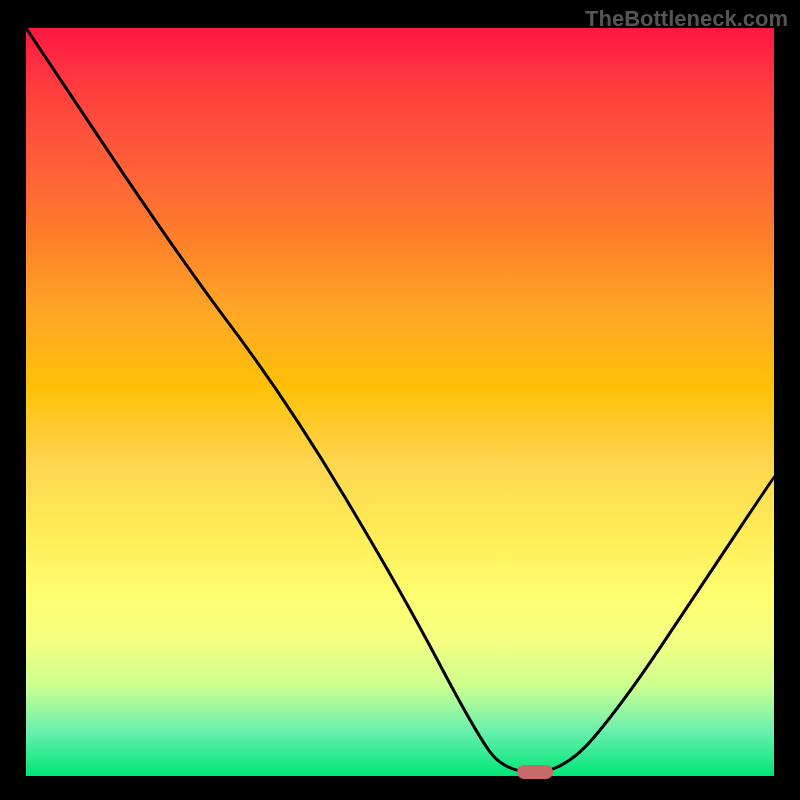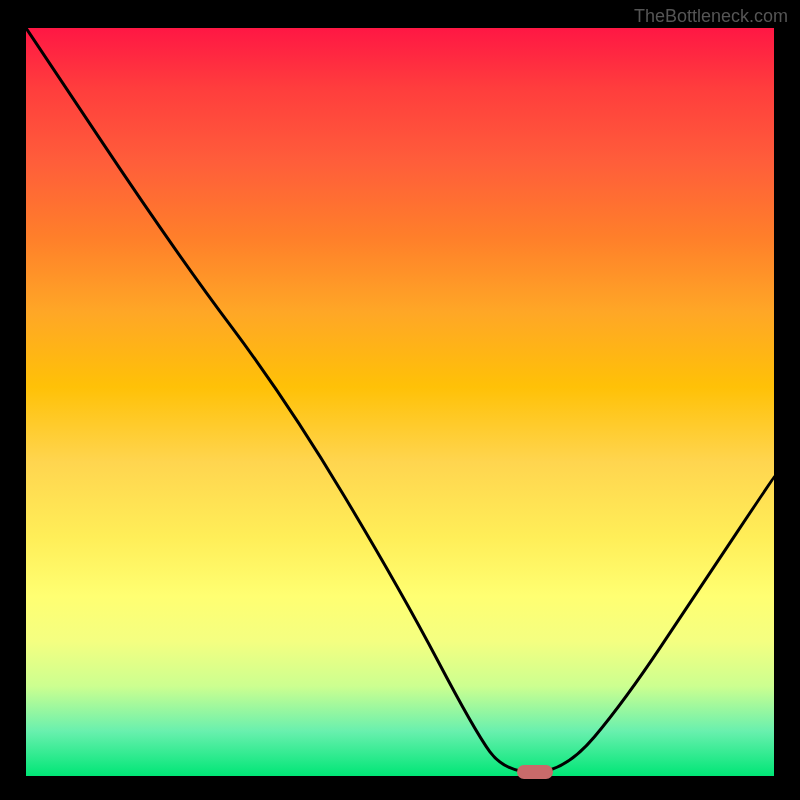--- a/index.html
+++ b/index.html
@@ -8,22 +8,22 @@
     height: 800px;
     background: #000;
     position: relative;
     font-family: Arial, sans-serif;
   }
   .watermark {
     position: absolute;
     top: 6px;
     right: 12px;
     color: #555;
-    font-size: 18px;
-    font-weight: normal;
+    font-size: 22px;
+    font-weight: bold;
     z-index: 10;
   }
   .plot-area {
     position: absolute;
     left: 26px;
     top: 28px;
     width: 748px;
     height: 748px;
     background: linear-gradient(to bottom,
       #ff1744 0%,

